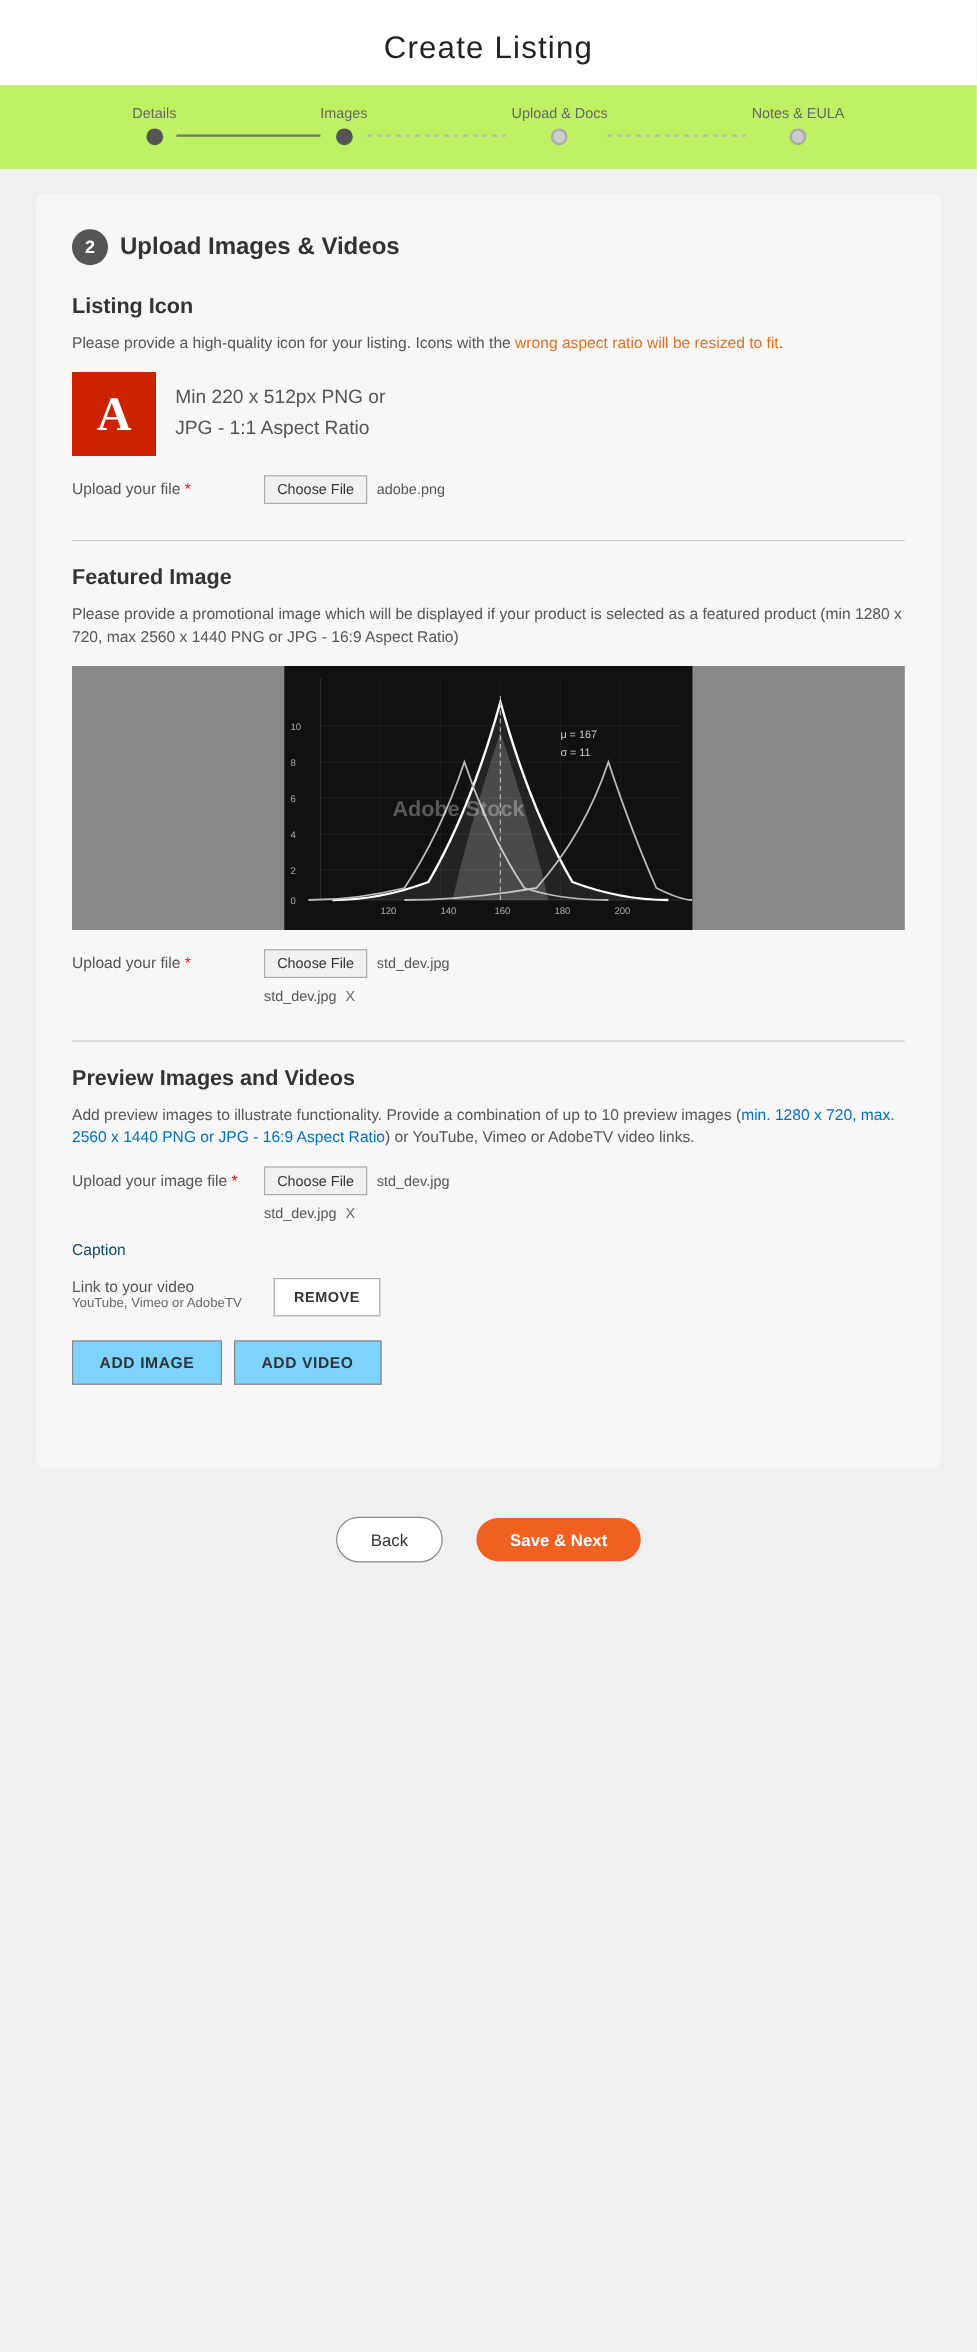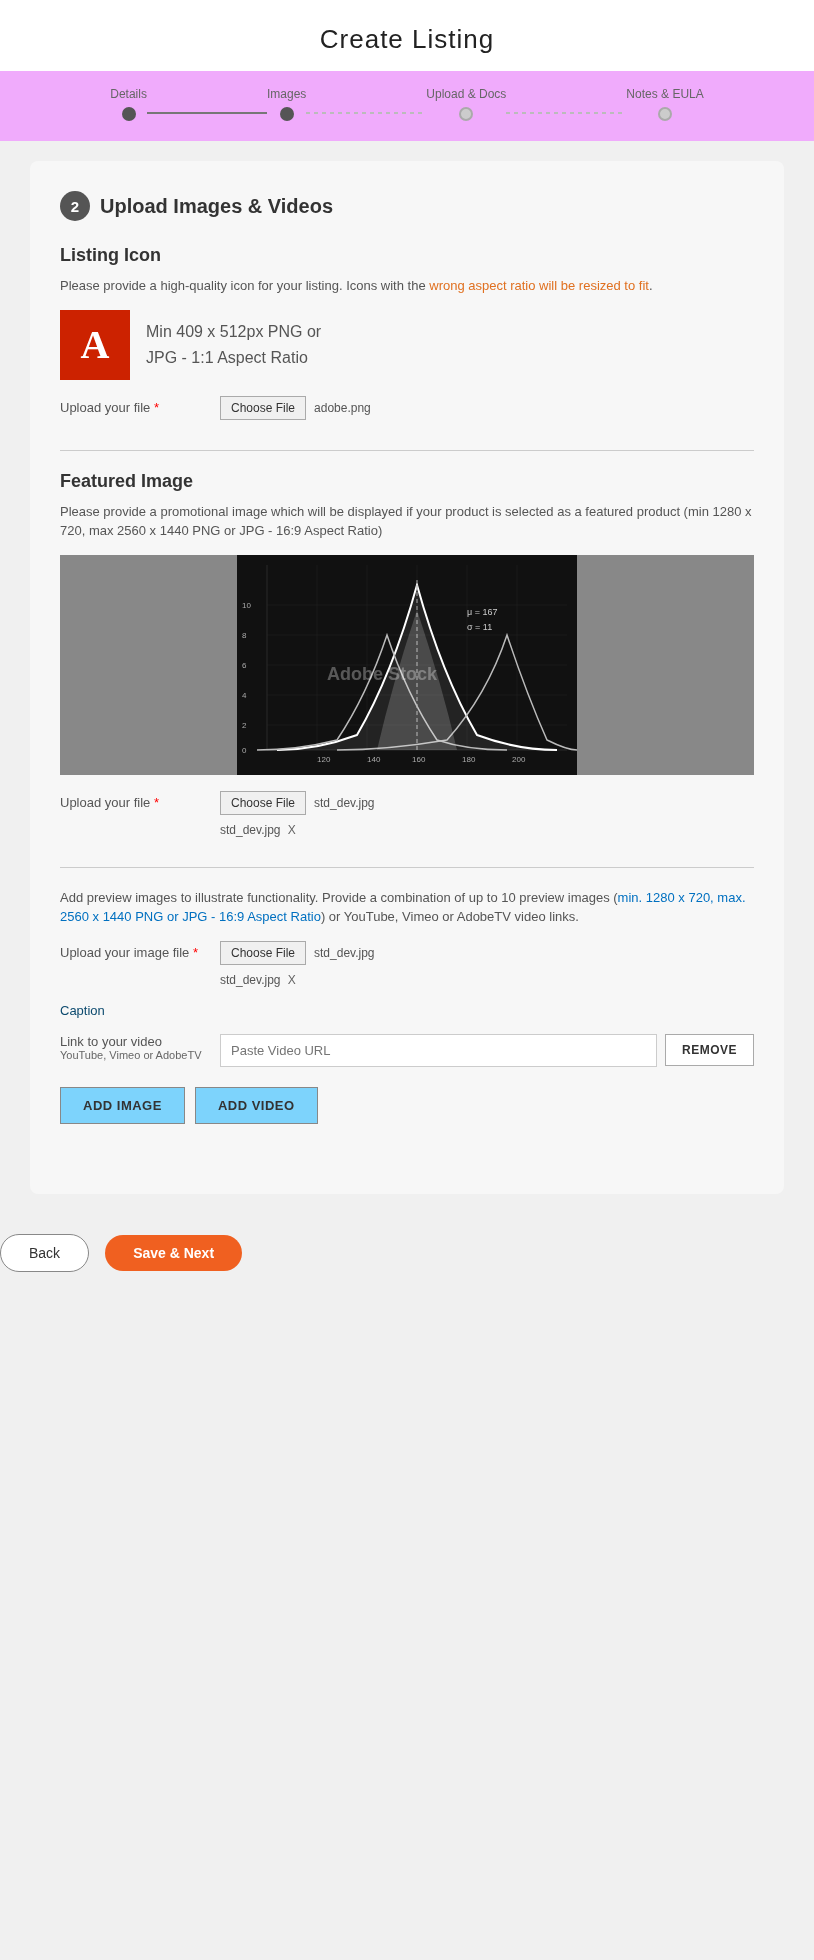--- a/index.html
+++ b/index.html
@@ -19,21 +19,21 @@
       font-size: 26px;
       font-weight: normal;
       color: #222;
       letter-spacing: 1px;
     }
     .stepper {
       display: flex;
       justify-content: center;
       align-items: flex-start;
       padding: 16px 0 20px;
-      background: #f0abfc;
+      background: #bef264;
       gap: 0;
     }
     .step-item {
       display: flex;
       flex-direction: column;
       align-items: center;
       position: relative;
     }
     .step-label {
       font-size: 12px;
@@ -297,24 +297,24 @@
       font-size: 13px;
       background: #7dd3fc;
       border: 1px solid #888;
       cursor: pointer;
       color: #333;
       font-weight: bold;
       letter-spacing: 0.5px;
     }
     .bottom-nav {
       display: flex;
-      justify-content: flex-start;
-      align-items: center;
-      gap: 16px;
-      padding: 20px 0 30px;
+      justify-content: center;
+      align-items: center;
+      gap: 28px;
+      padding: 20px 16px 30px;
     }
     .back-btn {
       padding: 10px 28px;
       font-size: 14px;
       background: #fff;
       border: 1px solid #888;
       border-radius: 20px;
       cursor: pointer;
       color: #333;
     }
@@ -373,21 +373,21 @@
     <div class="sub-section-title">Listing Icon</div>
     <div class="description-text">
       <span>Please provide a high-quality icon for your listing. Icons with the </span><span class="highlight-orange">wrong aspect ratio will be resized to fit</span><span>.</span>
     </div>
 
     <div class="icon-row">
       <div class="listing-icon-preview">
         <span class="icon-letter">A</span>
       </div>
       <div class="icon-specs">
-        <div>Min 409 x 512px PNG or</div>
+        <div>Min 220 x 512px PNG or</div>
         <div>JPG - 1:1 Aspect Ratio</div>
       </div>
     </div>
 
     <div class="upload-row">
       <span class="upload-label">
         <span>Upload your file</span> <span class="required-star">*</span>
       </span>
       <button class="choose-file-btn">Choose File</button>
       <span class="file-name-text">adobe.png</span>
@@ -467,20 +467,21 @@
     </div>
     <div class="uploaded-file-tag">
       <span>std_dev.jpg</span>
       <span class="x-btn">X</span>
     </div>
   </div>
 
   <hr class="divider">
 
   <div class="sub-section preview-section">
+    <div class="sub-section-title">Preview Images and Videos</div>
     <div class="description-text">
       <span>Add preview images to illustrate functionality. Provide a combination of up to 10 preview images (</span><span class="highlight-blue">min. 1280 x 720, max. 2560 x 1440 PNG or JPG - 16:9 Aspect Ratio</span><span>) or YouTube, Vimeo or AdobeTV video links.</span>
     </div>
 
     <div class="upload-row">
       <span class="upload-label">
         <span>Upload your image file</span> <span class="required-star">*</span>
       </span>
       <button class="choose-file-btn">Choose File</button>
       <span class="file-name-text">std_dev.jpg</span>
@@ -492,21 +493,20 @@
 
     <div class="caption-row">
       <span class="caption-label">Caption</span>
     </div>
 
     <div class="video-row">
       <div class="video-label-col">
         <div class="video-label">Link to your video</div>
         <div class="video-sublabel">YouTube, Vimeo or AdobeTV</div>
       </div>
-      <input type="text" class="video-url-input" placeholder="Paste Video URL" style="">
       <button class="remove-btn">REMOVE</button>
     </div>
 
     <div class="add-buttons-row">
       <button class="add-btn">ADD IMAGE</button>
       <button class="add-btn">ADD VIDEO</button>
     </div>
   </div>
 
 </div>

